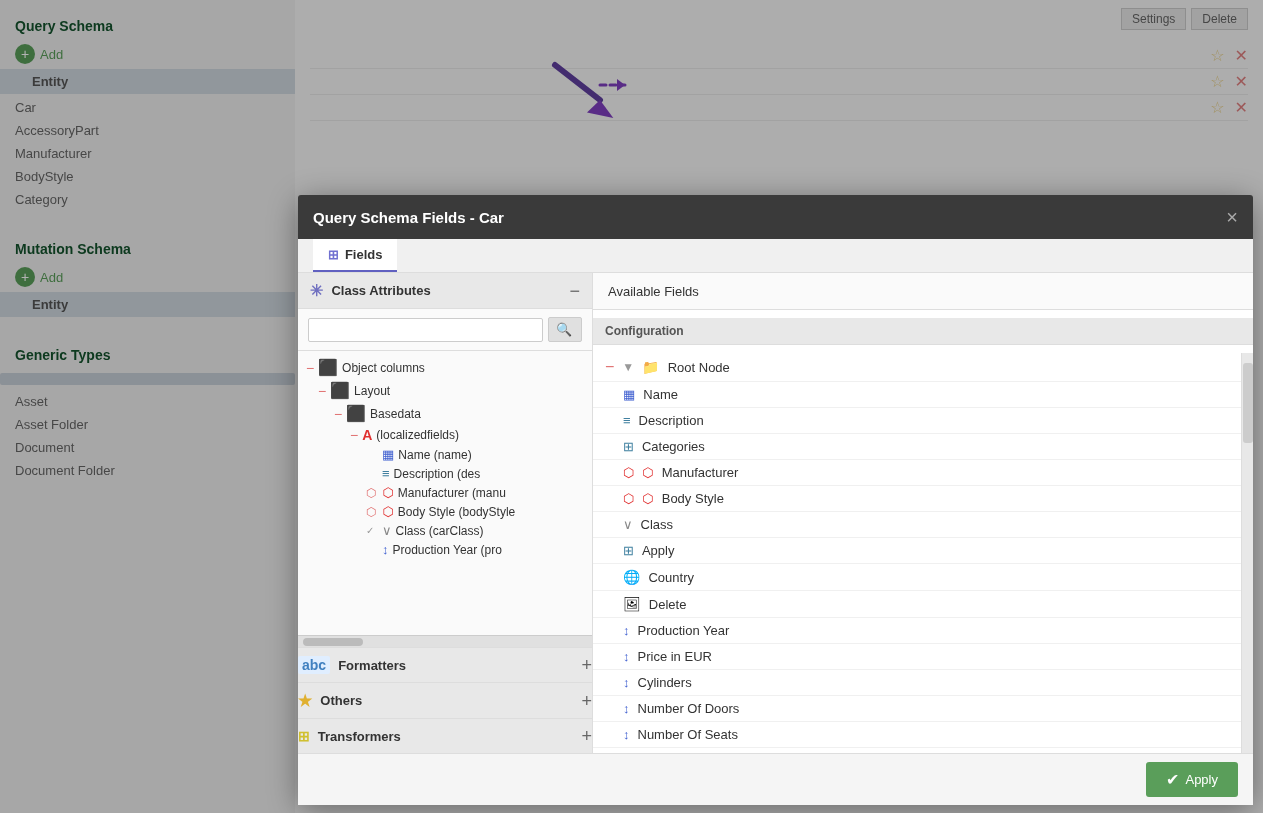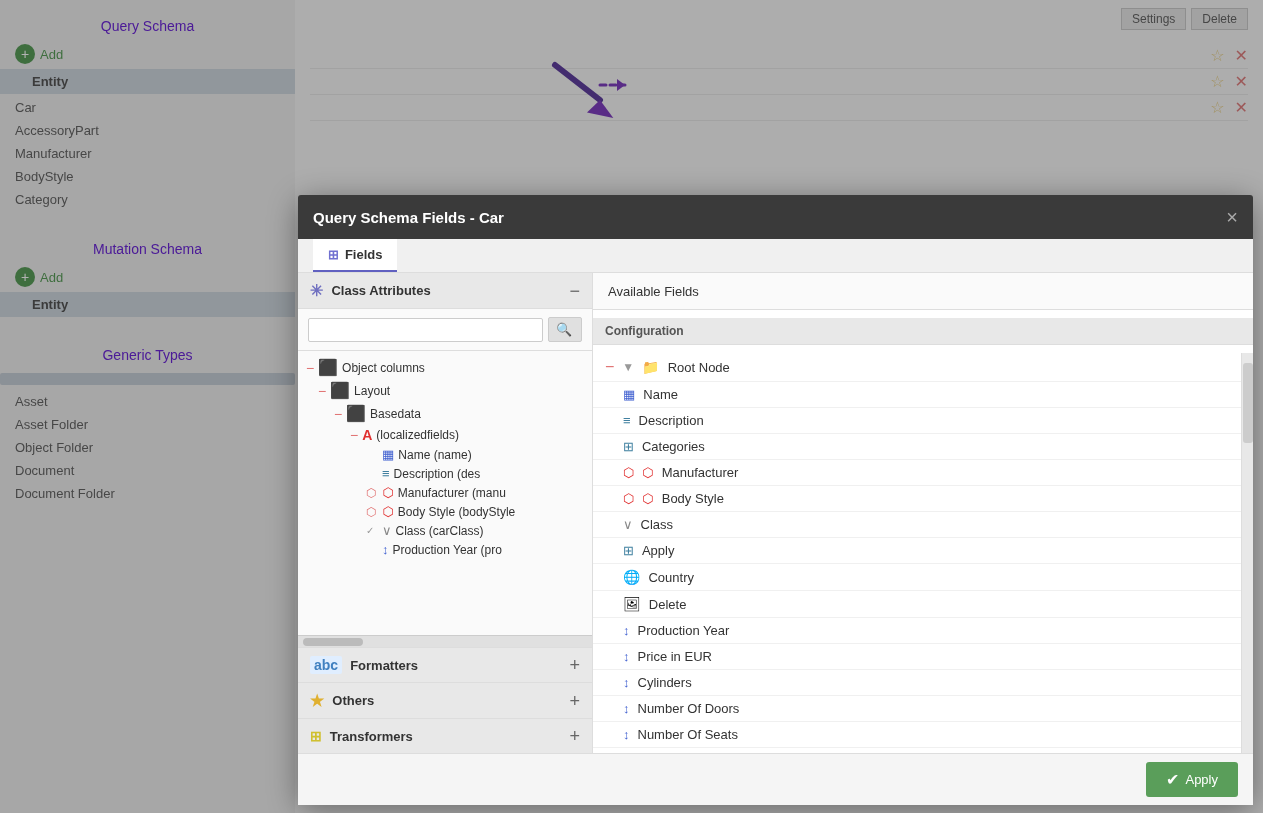--- a/index.html
+++ b/index.html
@@ -1,20 +1,20 @@
 <!DOCTYPE html>
 <html><head>
   <meta charset="utf-8">
   <style>
     * { box-sizing: border-box; margin: 0; padding: 0; font-family: Arial, sans-serif; font-size: 13px; }
     body { background: #f0f0f0; overflow: hidden; width: 1263px; height: 813px; position: relative; }
 
     
     .bg-page { position: absolute; top: 0; left: 0; width: 100%; height: 100%; background: #f5f5f5; }
-    .bg-section-title { color: #6d28d9; font-size: 14px; font-weight: normal; padding: 10px 15px 5px; text-align: center; }
+    .bg-section-title { color: #14532d; font-size: 14px; font-weight: bold; padding: 10px 15px 5px; }
     .bg-add-btn { display: inline-flex; align-items: center; gap: 5px; color: #5a9e5a; font-size: 13px; padding: 5px 15px; cursor: pointer; }
     .bg-add-btn .plus-circle { width: 20px; height: 20px; border-radius: 50%; background: #5a9e5a; color: white; display: inline-flex; align-items: center; justify-content: center; font-size: 14px; }
     .bg-entity-header { background: #d0d8e0; padding: 5px 32px; font-weight: bold; color: #555; margin-bottom: 2px; }
     .bg-entity-row { padding: 4px 15px; color: #666; display: flex; align-items: center; justify-content: space-between; }
     .bg-entity-row span { flex: 1; }
     .star-icon { color: #e8d08a; font-size: 16px; }
     .x-icon { color: #e08080; font-size: 16px; }
 
     
     .arrow-annotation { position: absolute; top: 55px; left: 545px; z-index: 5; }
@@ -59,21 +59,21 @@
     .indent-2 { padding-left: 36px; }
     .indent-3 { padding-left: 52px; }
     .indent-4 { padding-left: 68px; }
 
     
     .tree-scroll-bar { height: 12px; background: #e0e0e0; border-top: 1px solid #ccc; display: flex; align-items: center; padding: 0 5px; }
     .scroll-thumb { height: 8px; width: 60px; background: #bbb; border-radius: 4px; }
 
     
     .bottom-section { border-top: 1px solid #ddd; }
-    .bottom-section-header { display: flex; align-items: center; justify-content: space-between; padding: 8px 12px; background: #e8e8e8; cursor: pointer; }
+    .bottom-section-header { display: flex; align-items: center; justify-content: space-between; padding: 8px 0; background: #e8e8e8; cursor: pointer; }
     .bottom-section-left { display: flex; align-items: center; gap: 8px; color: #333; font-weight: bold; }
     .formatters-icon { color: #4080c0; font-size: 14px; font-weight: bold; background: #e0eeff; padding: 1px 4px; border-radius: 2px; }
     .others-icon { color: #e0b030; font-size: 16px; }
     .transformers-icon { color: #d0c030; font-size: 14px; }
 
     
     .right-panel { flex: 1; display: flex; flex-direction: column; overflow: hidden; gap: 8px; }
     .available-fields-header { padding: 10px 15px; font-size: 14px; color: #333; border-bottom: 1px solid #ddd; background: #fafafa; flex-shrink: 0; }
     .config-label { padding: 6px 12px; background: #e8e8e8; font-size: 12px; color: #555; font-weight: bold; border-bottom: 1px solid #ddd; flex-shrink: 0; }
     .fields-list { flex: 1; overflow-y: auto; }
@@ -141,23 +141,20 @@
     <div style="margin-top:20px;">
       <div class="bg-section-title">Generic Types</div>
       <div style="height:12px;background:#c8d0d8;margin:5px 0;border-radius:2px;"></div>
       <div class="bg-entity-row">
           <span>Asset</span>
         </div>
       <div class="bg-entity-row">
           <span>Asset Folder</span>
         </div>
       <div class="bg-entity-row">
-          <span>Object Folder</span>
-        </div>
-      <div class="bg-entity-row">
           <span>Document</span>
         </div>
       <div class="bg-entity-row">
           <span>Document Folder</span>
         </div>
     </div>
   </div>
 
   <div class="bg-right">
     <div style="display:flex;justify-content:flex-end;padding:8px 15px;gap:5px;">

